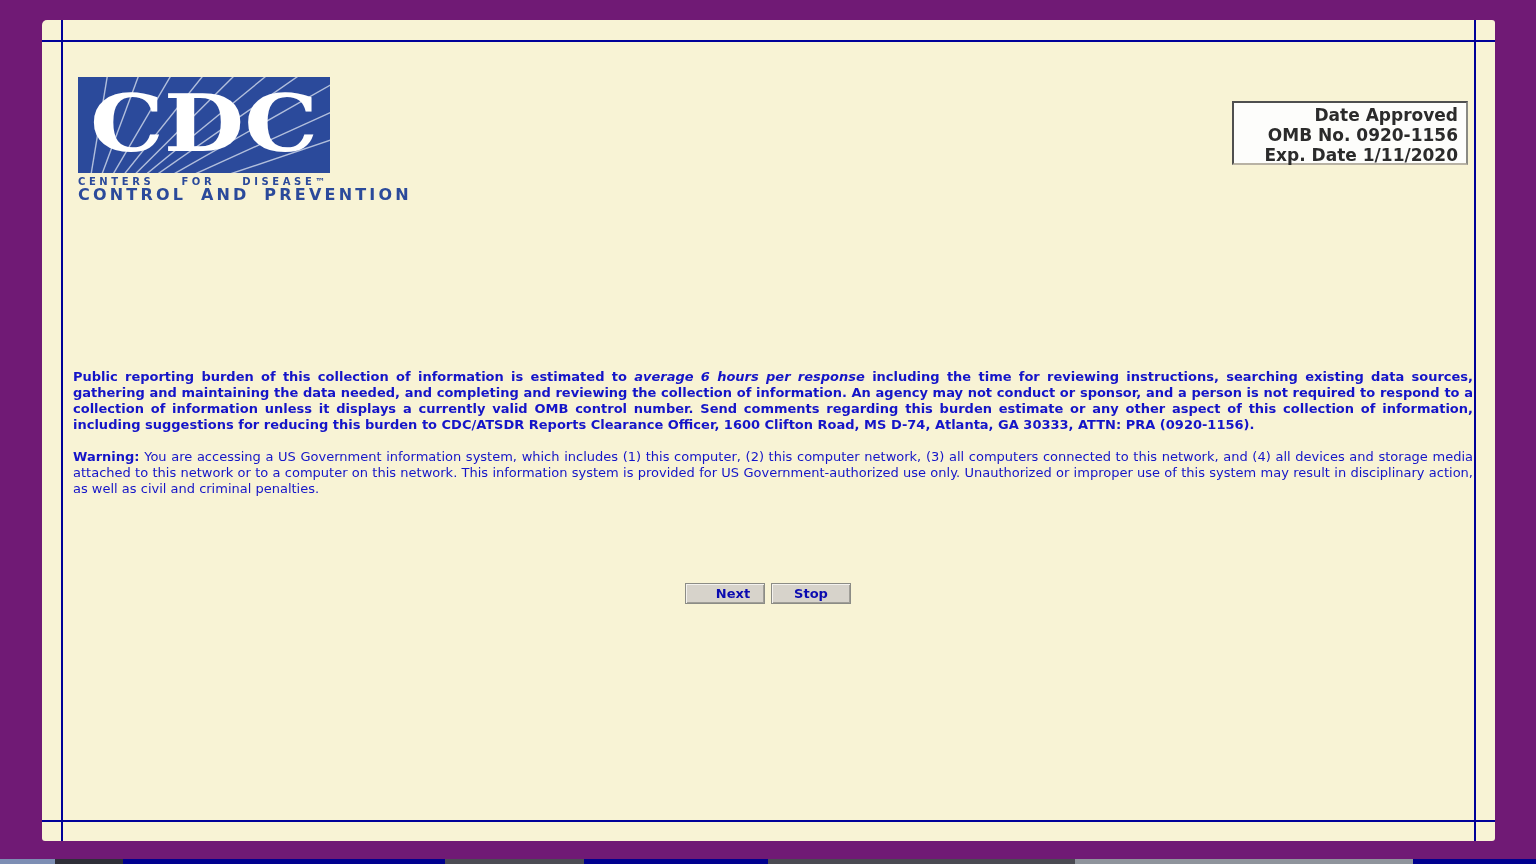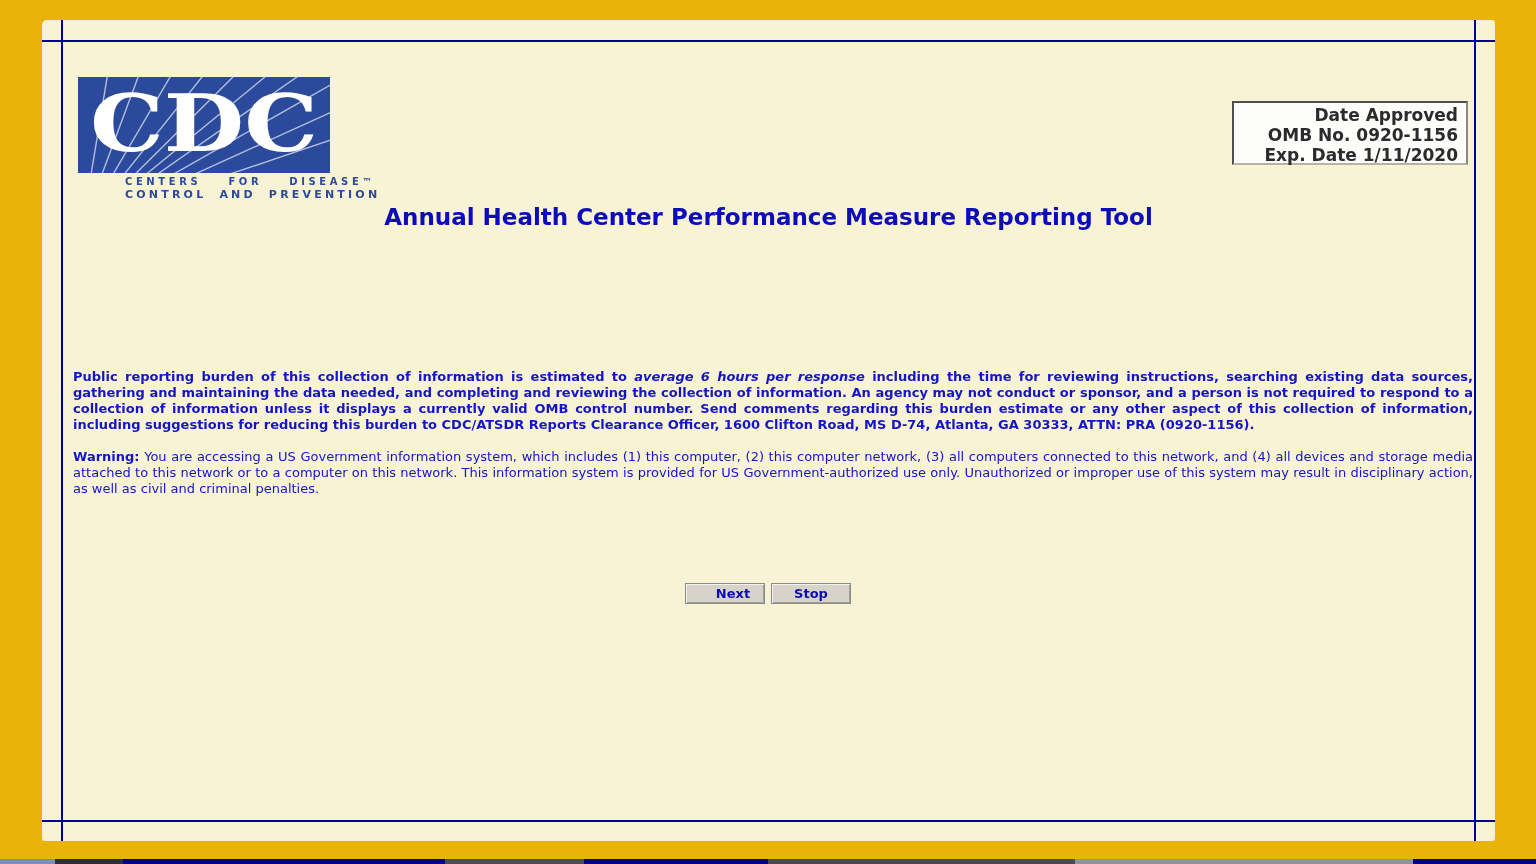--- a/index.html
+++ b/index.html
@@ -1,38 +1,38 @@
 <!DOCTYPE html>
 <html><head>
 <meta charset="utf-8">
 <style>
   html,body { margin:0; padding:0; }
   body { background:#000099; }
   .viewport {
     position:relative; width:1536px; height:864px;
-    background:#eab308; overflow:hidden;
+    background:#701a75; overflow:hidden;
     font-family:"DejaVu Sans","Liberation Sans",sans-serif;
   }
   
   .page {
     position:absolute; left:42px; top:20px; width:1453px; height:821px;
     background:#f8f3d5; border-radius:5px 3px 3px 3px;
   }
   .frame-line { position:absolute; background:#000099; }
   .fl-left   { left:19px;  top:0; bottom:0; width:2px; }
   .fl-right  { left:1432px;top:0; bottom:0; width:2px; }
   .fl-top    { left:0; right:0; top:20px;  height:2px; }
   .fl-bottom { left:0; right:0; top:800px; height:2px; }
 
   
   .logo { position:absolute; left:36px; top:57px; width:252px; }
   .logo svg { display:block; }
-  .logo-sub { color:#2b4a9b; font-weight:bold; line-height:11px; margin-top:3px; white-space:nowrap;margin-left:47px; }
+  .logo-sub { color:#2b4a9b; font-weight:bold; line-height:11px; margin-top:3px; white-space:nowrap; }
   .logo-sub1 { font-size:10px; letter-spacing:3.6px; word-spacing:20px; }
-  .logo-sub2 { font-size:11px; letter-spacing:3.2px; word-spacing:6px; margin-top:2px; }
+  .logo-sub2 { font-size:16px; letter-spacing:3.2px; word-spacing:6px; margin-top:2px; }
 
   
   .form-box {
     position:absolute; left:1190px; top:81px; width:236px; height:64px;
     background:#fdfdfb; box-sizing:border-box;
     border:2px solid #4f4f4f; border-right-color:#8a8a84; border-bottom-color:#b8b2a4;
     text-align:right; padding:2px 8px 0 0;
     color:#2b2b2b; font-weight:bold; font-size:17px; line-height:20px;
   }
 
@@ -108,21 +108,20 @@
       <div class="logo-sub logo-sub1" style="text-transform:uppercase">Centers for Disease™</div>
       <div class="logo-sub logo-sub2" style="text-transform:uppercase">Control and Prevention</div>
     </div>
 
     <div class="form-box">
       <div>Date Approved</div>
       <div>OMB No. 0920-1156</div>
       <div>Exp. Date 1/11/2020</div>
     </div>
 
-    <div class="page-title">Annual Health Center Performance Measure Reporting Tool</div>
 
     <div class="para p-burden">
       <span>Public reporting burden of this collection of information is estimated to </span><i>average 6 hours per response</i><span> including the time for reviewing instructions, searching existing data sources, gathering and maintaining the data needed, and completing and reviewing the collection of information. An agency may not conduct or sponsor, and a person is not required to respond to a collection of information unless it displays a currently valid OMB control number. Send comments regarding this burden estimate or any other aspect of this collection of information, including suggestions for reducing this burden to CDC/ATSDR Reports Clearance Officer, 1600 Clifton Road, MS D-74, Atlanta, GA 30333, ATTN: PRA (0920-1156).</span>
     </div>
 
     <div class="para p-warning">
       <b>Warning:</b><span> You are accessing a US Government information system, which includes (1) this computer, (2) this computer network, (3) all computers connected to this network, and (4) all devices and storage media attached to this network or to a computer on this network. This information system is provided for US Government-authorized use only. Unauthorized or improper use of this system may result in disciplinary action, as well as civil and criminal penalties.</span>
     </div>
 
 

